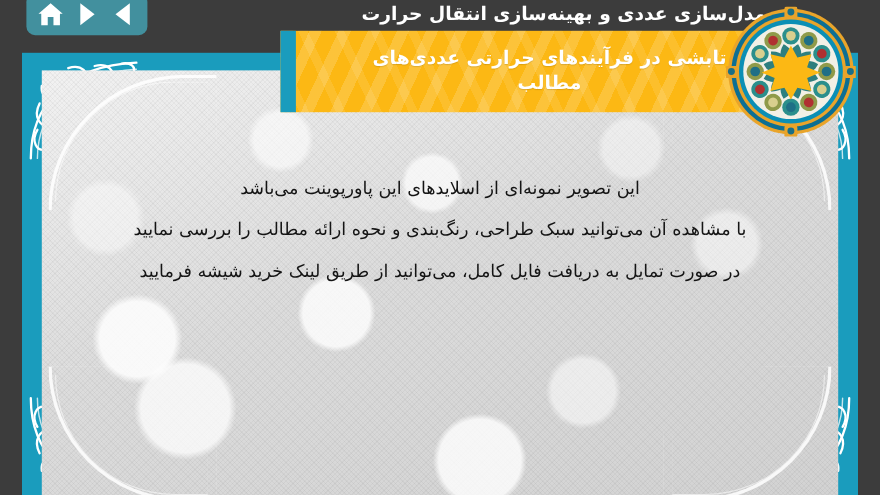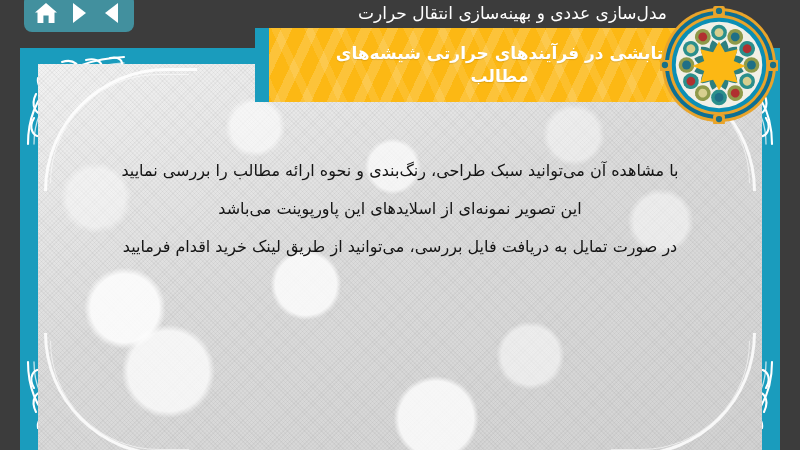--- a/index.html
+++ b/index.html
@@ -164,21 +164,21 @@
   
   .title-overline {
     position: absolute;
     left: 255px;
     top: 2px;
     width: 455px;
     text-align: center;
     color: #ffffff;
     font-size: 17px;
     line-height: 23px;
-    font-weight: normal;
+    font-weight: bold;
     direction: rtl;
     padding-left: 60px;
     box-sizing: border-box;
     z-index: 35;
     font-family: "DejaVu Sans", sans-serif;
   }
 
   
   .medallion {
     position: absolute;
@@ -327,33 +327,33 @@
       <div class="curve curve-tl"></div>
       <div class="curve curve-tr"></div>
       <div class="curve curve-bl"></div>
       <div class="curve curve-br"></div>
       <div class="curve thin curve-tl2"></div>
       <div class="curve thin curve-tr2"></div>
       <div class="curve thin curve-bl2"></div>
       <div class="curve thin curve-br2"></div>
 
       <div class="body-text">
+        <div class="body-line">این تصویر نمونه‌ای از اسلایدهای این پاورپوینت می‌باشد</div>
         <div class="body-line">با مشاهده آن می‌توانید سبک طراحی، رنگ‌بندی و نحوه ارائه مطالب را بررسی نمایید</div>
-        <div class="body-line">این تصویر نمونه‌ای از اسلایدهای این پاورپوینت می‌باشد</div>
-        <div class="body-line">در صورت تمایل به دریافت فایل بررسی، می‌توانید از طریق لینک خرید اقدام فرمایید</div>
+        <div class="body-line">در صورت تمایل به دریافت فایل کامل، می‌توانید از طریق لینک خرید شیشه فرمایید</div>
       </div>
     </div>
   </div>
 
   <div class="title-overline">مدل‌سازی عددی و بهینه‌سازی انتقال حرارت</div>
 
   <div class="banner">
     <div class="banner-tab"></div>
     <div class="title-text">
-      <div>تابشی در فرآیندهای حرارتی شیشه‌های</div>
+      <div>تابشی در فرآیندهای حرارتی عددی‌های</div>
       <div>مطالب</div>
     </div>
   </div>
 
   <svg class="medallion" viewBox="0 0 120 120">
     <defs>
       <g id="petal">
         <path d="M0,-26 C7,-20 8,-10 0,-4 C-8,-10 -7,-20 0,-26 Z"></path>
       </g>
     </defs>

